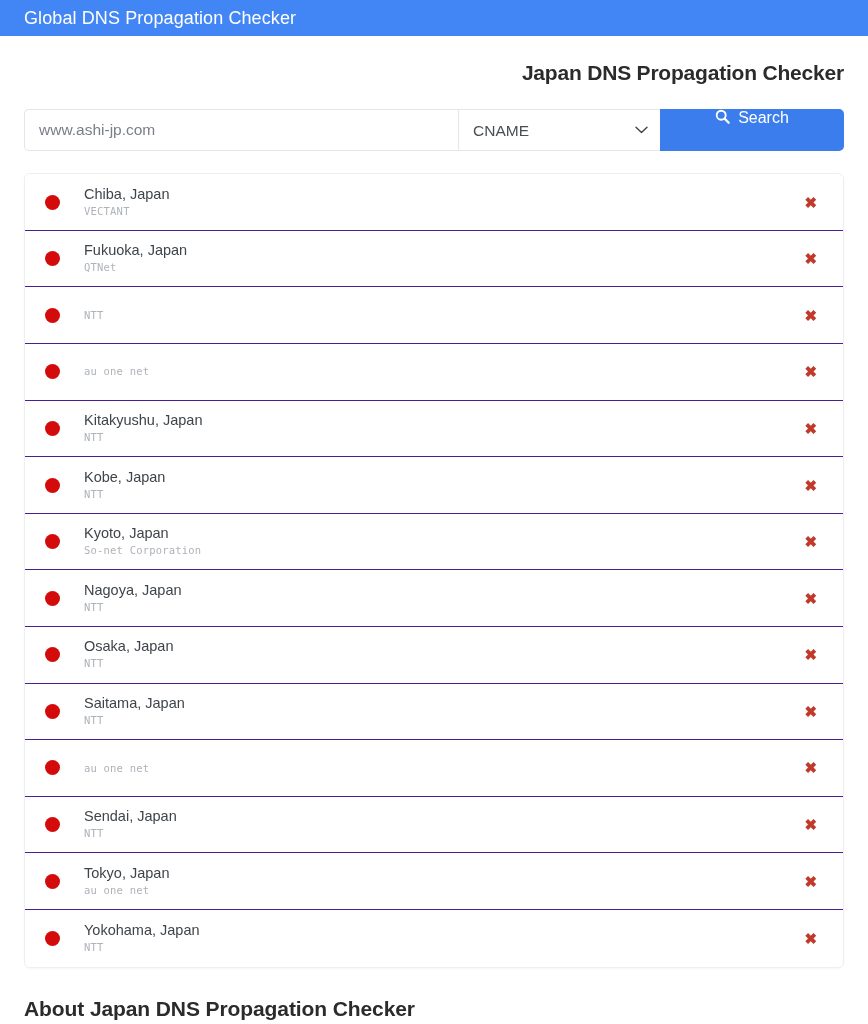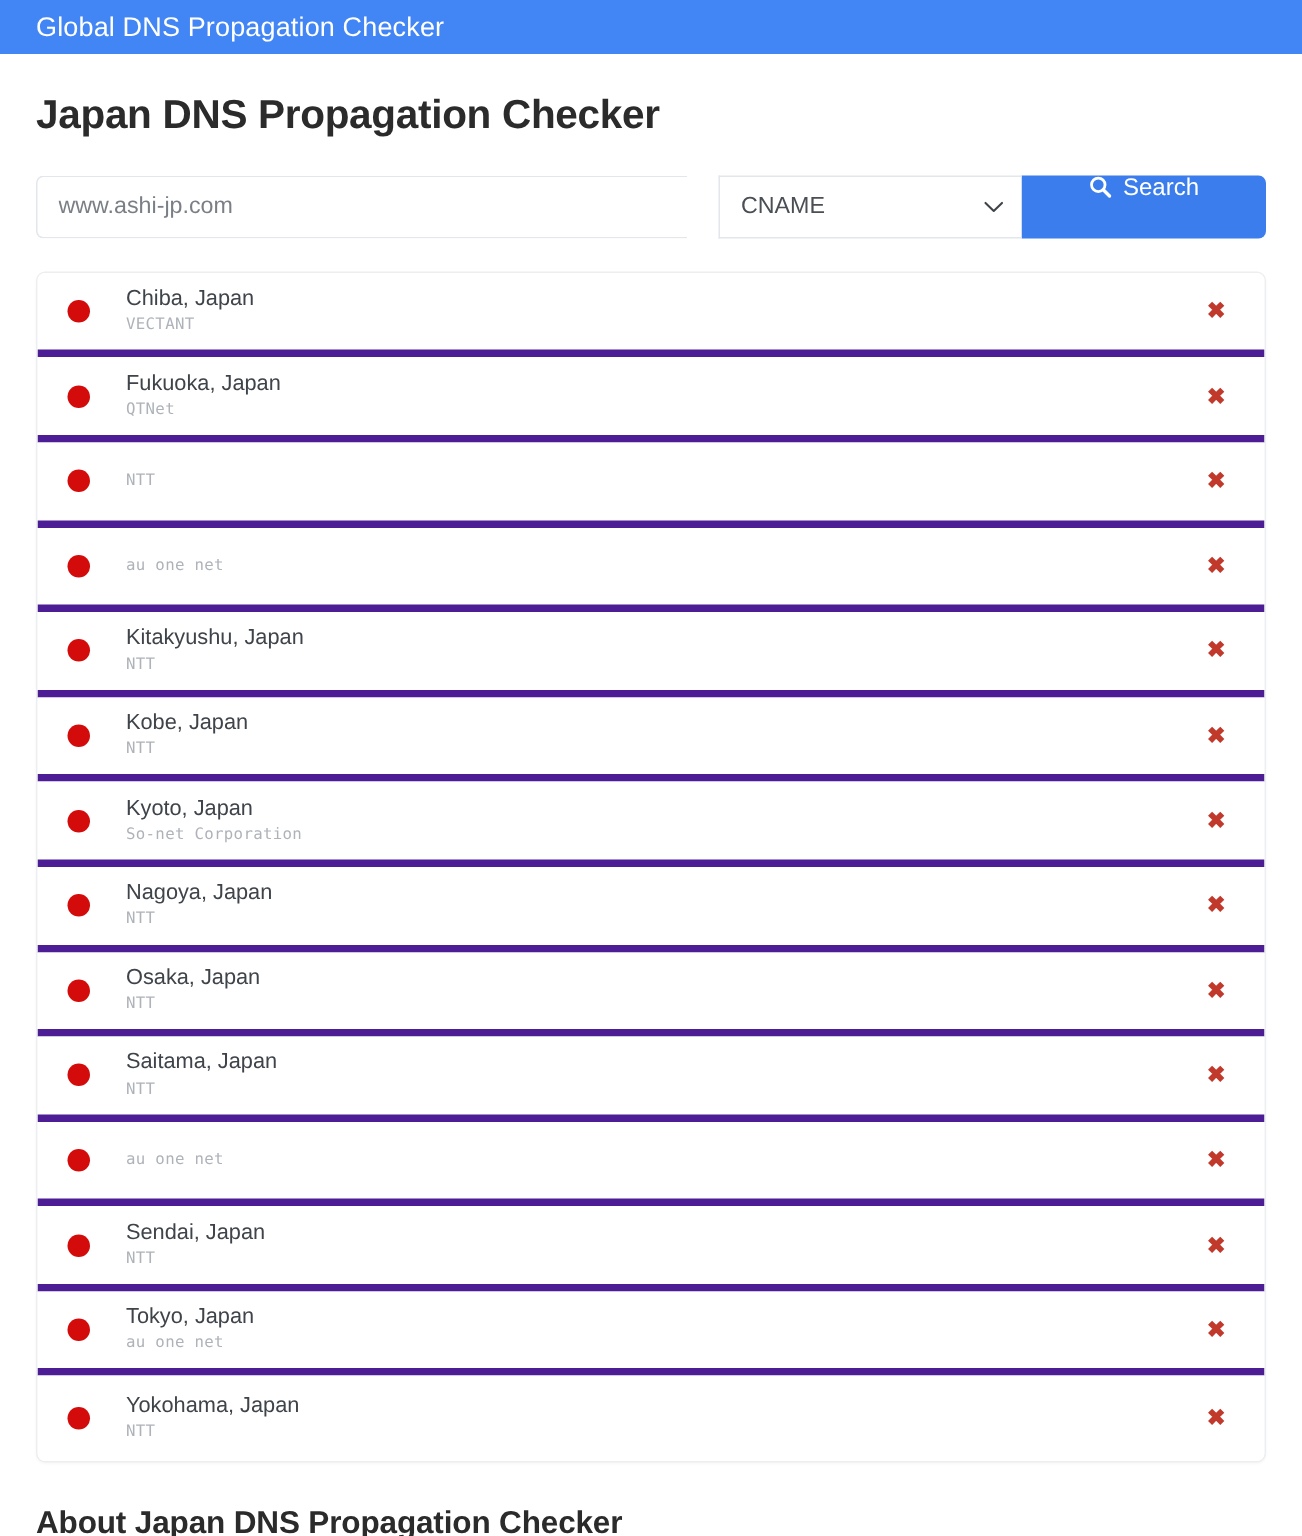--- a/index.html
+++ b/index.html
@@ -28,26 +28,27 @@
     letter-spacing: 0.1px;
     line-height: 1;
   }
 
   
   .page {
     padding: 0 24px;
   }
 
   .page-title {
-    font-size: 27px;
+    font-size: 21px;
     font-weight: 700;
     color: #2b2b2b;
     margin: 24px 0 0 0;
     letter-spacing: -0.2px;
     line-height: 1.25;
+    text-align: right;
   }
 
   
   .search-row {
     display: flex;
     margin-top: 23px;
     height: 42px;
     align-items: stretch;
   }
   .domain-input {
@@ -62,21 +63,20 @@
     color: #7a7f86;
     padding: 0 14px;
     outline: none;
   }
   .domain-input::placeholder { color: #7a7f86; }
 
   .type-select-wrap {
     position: relative;
     flex: 0 0 202px;
     width: 202px;
-    margin-left: 21px;
   }
   .type-select {
     width: 100%;
     height: 100%;
     border: 1px solid #e3e6ea;
     border-right: none;
     border-radius: 0;
     background: #ffffff;
     font-family: "Liberation Sans", sans-serif;
     font-size: 15.5px;
@@ -123,21 +123,21 @@
     border-radius: 6px;
     background: #ffffff;
     overflow: hidden;
     box-shadow: 0 1px 2px rgba(0,0,0,0.035);
   }
   .result-row {
     display: flex;
     align-items: center;
     height: 56.6px;
     padding: 0 22px 0 20px;
-    border-bottom: 5px solid #4c1d95;
+    border-bottom: 1px solid #4c1d95;
     background: #ffffff;
   }
   .result-row:last-child { border-bottom: none; }
 
   .status-dot {
     flex: 0 0 auto;
     width: 15px;
     height: 15px;
     border-radius: 50%;
     background: #d40b0b;

